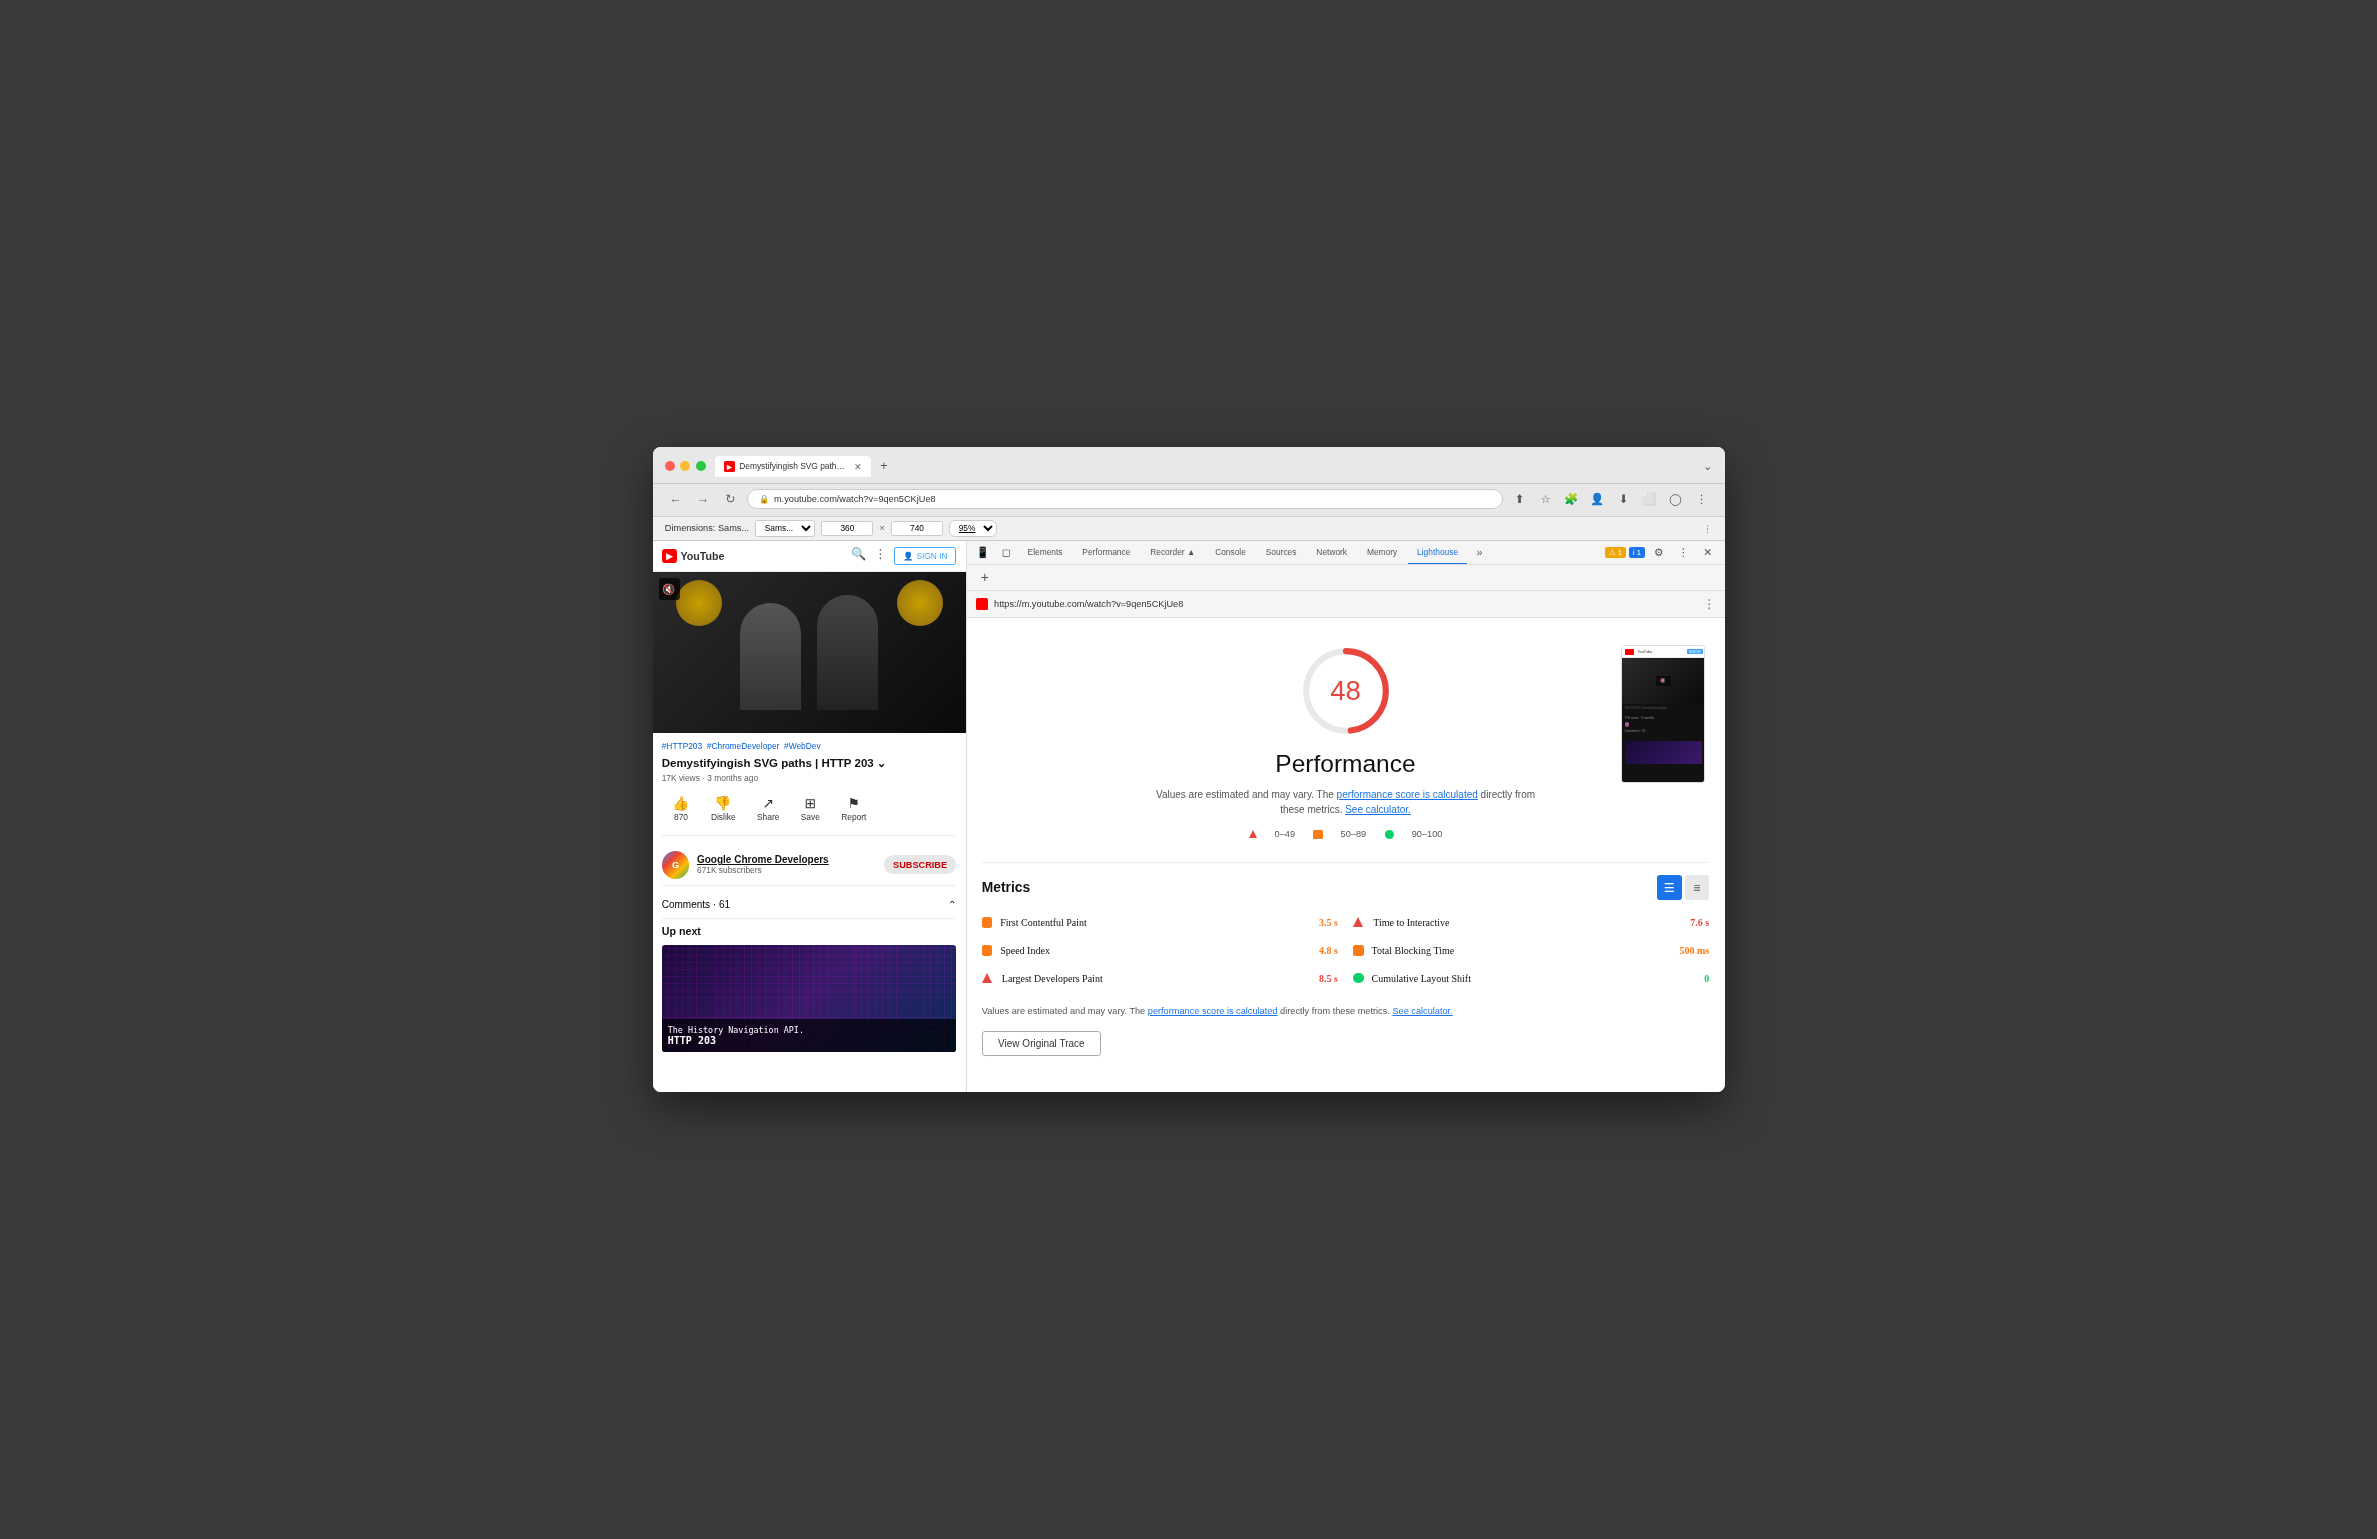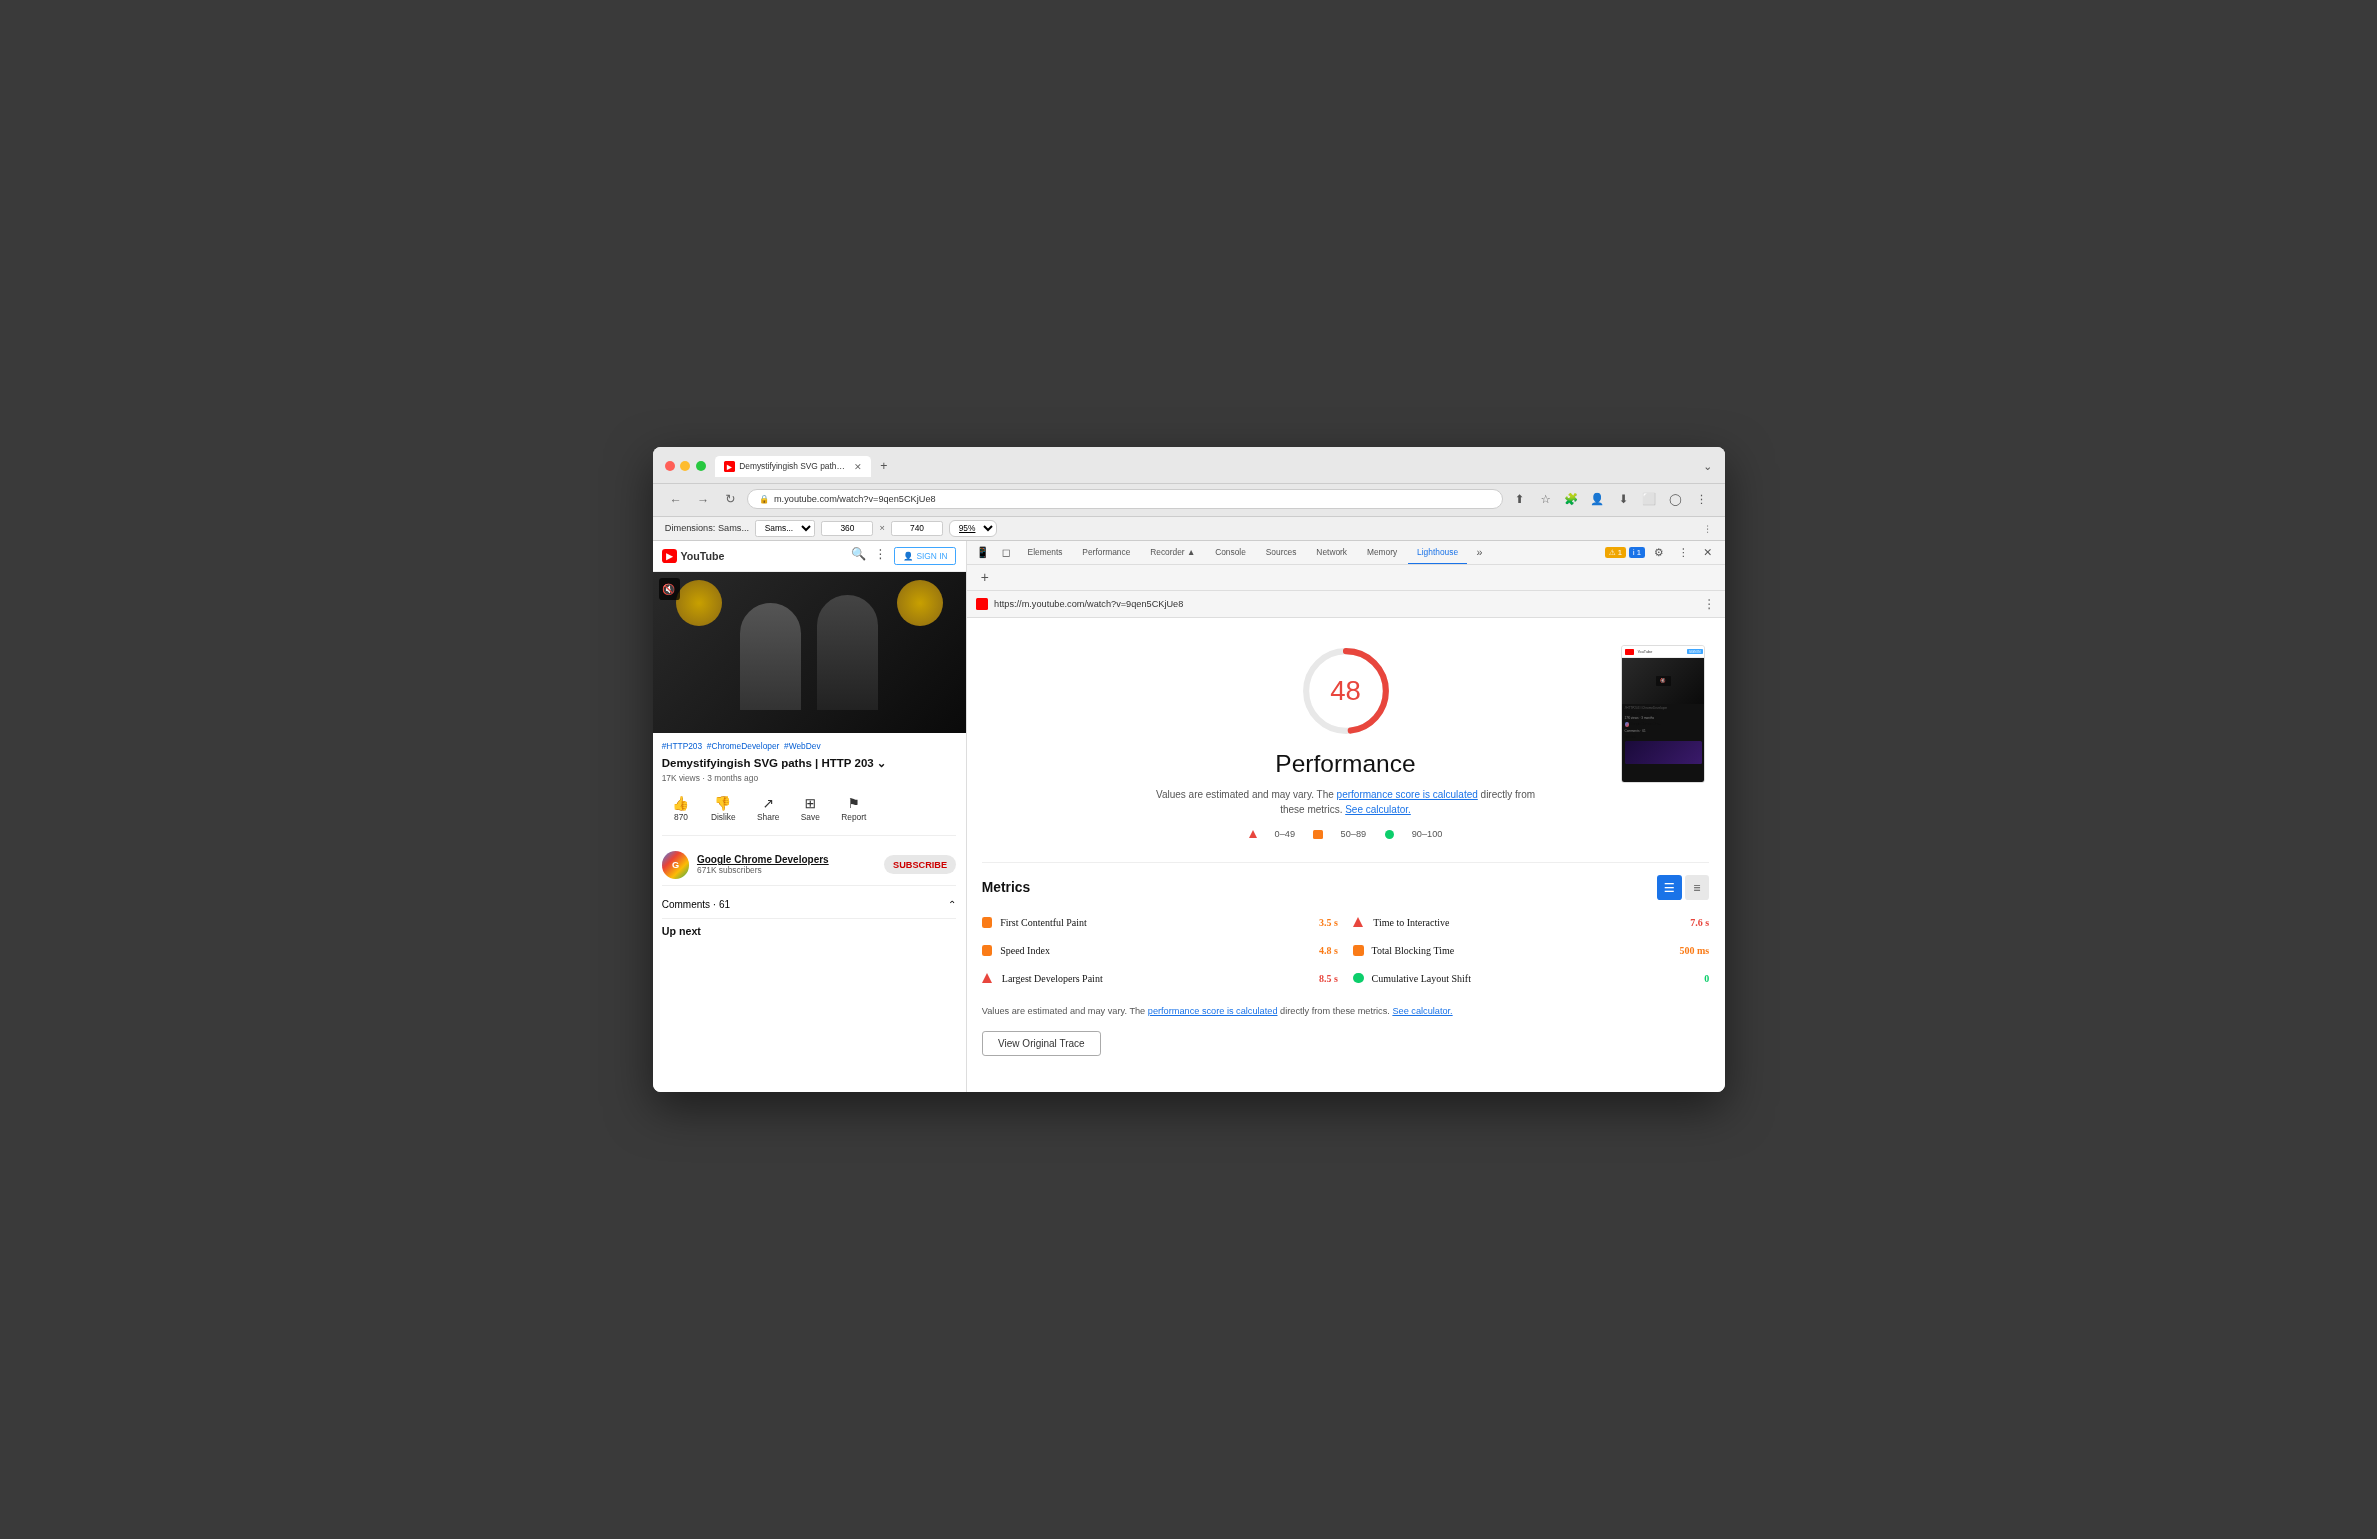--- a/index.html
+++ b/index.html
@@ -849,20 +849,27 @@
 
         <div class="comments-row">
           <span>
             <span>Comments</span> · <span>61</span>
           </span>
           <span>⌃</span>
         </div>
 
         <div class="up-next-label">Up next</div>
 
+        <div class="next-video-thumb">
+          <div class="grid-deco"></div>
+          <div class="next-thumb-overlay">
+            <div class="next-thumb-title">The History Navigation API.</div>
+            <div class="next-thumb-subtitle">HTTP 203</div>
+          </div>
+        </div>
       </div>
     </div>
 
     <div class="right-panel">
 
       <div class="devtools-tabs">
         <div class="devtools-icon-btn">📱</div>
         <div class="devtools-icon-btn">◻</div>
         <div class="devtool-tab">Elements</div>
         <div class="devtool-tab">Performance</div>

